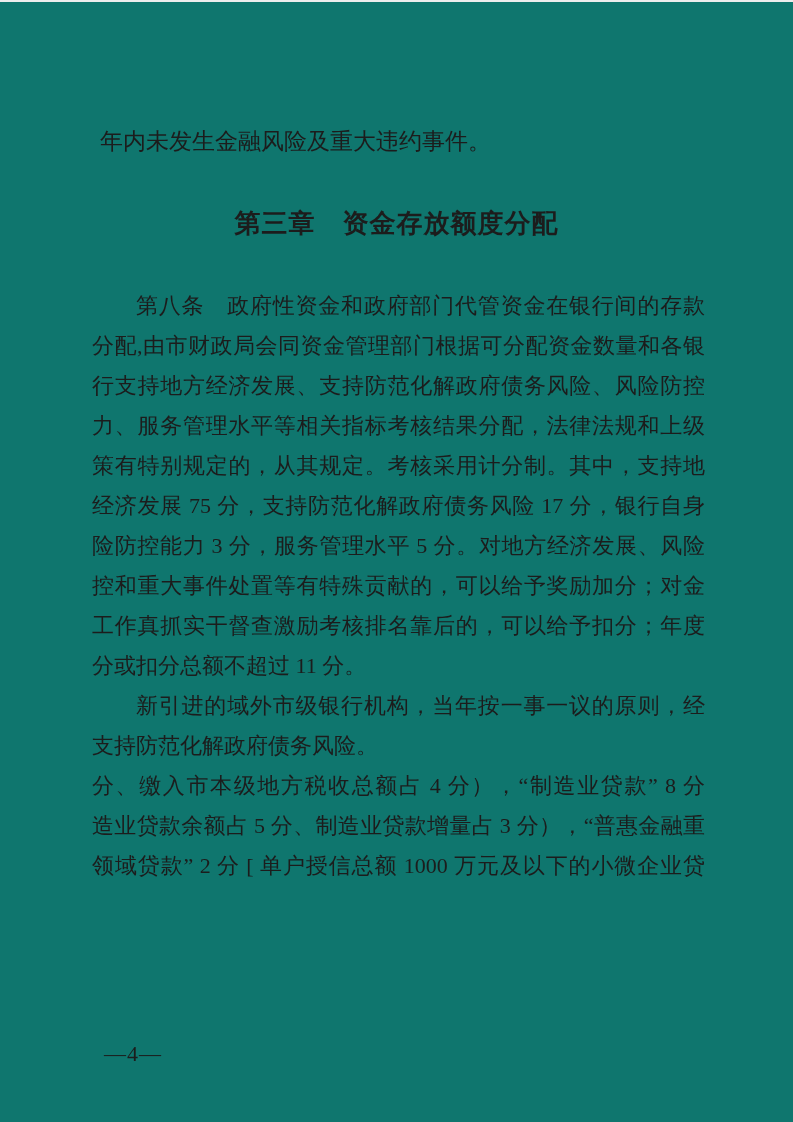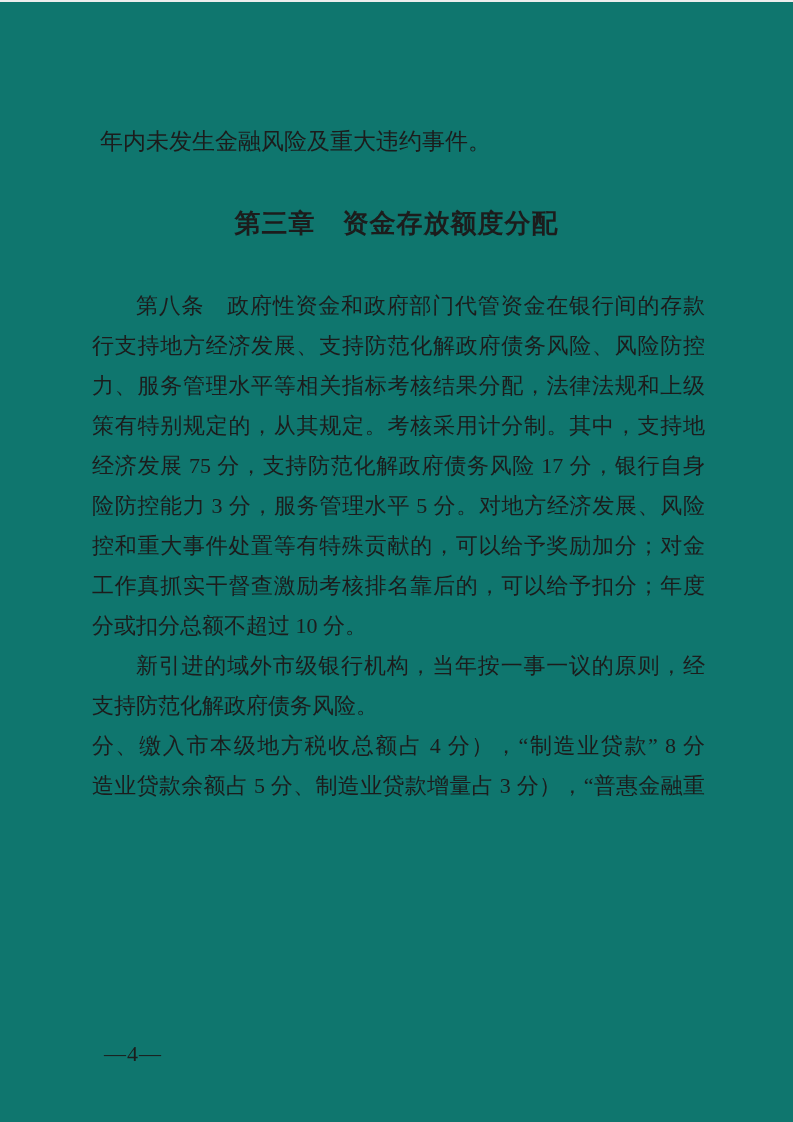--- a/index.html
+++ b/index.html
@@ -79,29 +79,31 @@
 <div class="page">
 
   <div class="scan-edge"></div>
 
   <div class="intro-line">年内未发生金融风险及重大违约事件。</div>
 
   <div class="chapter-heading">第三章　资金存放额度分配</div>
 
   <div class="body-block">
     <div class="line just indent">第八条　政府性资金和政府部门代管资金在银行间的存款</div>
+    <div class="line just">分配,由市财政局会同资金管理部门根据可分配资金数量和各银</div>
     <div class="line just">行支持地方经济发展、支持防范化解政府债务风险、风险防控能</div>
     <div class="line just">力、服务管理水平等相关指标考核结果分配，法律法规和上级政</div>
     <div class="line just">策有特别规定的，从其规定。考核采用计分制。其中，支持地方</div>
     <div class="line just">经济发展 75 分，支持防范化解政府债务风险 17 分，银行自身风</div>
     <div class="line just">险防控能力 3 分，服务管理水平 5 分。对地方经济发展、风险防</div>
     <div class="line just">控和重大事件处置等有特殊贡献的，可以给予奖励加分；对金融</div>
     <div class="line just">工作真抓实干督查激励考核排名靠后的，可以给予扣分；年度加</div>
-    <div class="line">分或扣分总额不超过 10 分。</div>
+    <div class="line">分或扣分总额不超过 11 分。</div>
     <div class="line just indent">新引进的域外市级银行机构，当年按一事一议的原则，经市</div>
     <div class="line">支持防范化解政府债务风险。</div>
     <div class="line just">分、缴入市本级地方税收总额占 4 分），“制造业贷款” 8 分（制</div>
     <div class="line just">造业贷款余额占 5 分、制造业贷款增量占 3 分），“普惠金融重点</div>
+    <div class="line just">领域贷款” 2 分 [ 单户授信总额 1000 万元及以下的小微企业贷</div>
   </div>
 
   <div class="page-number">—4—</div>
 
 </div>
 
 </body></html>

